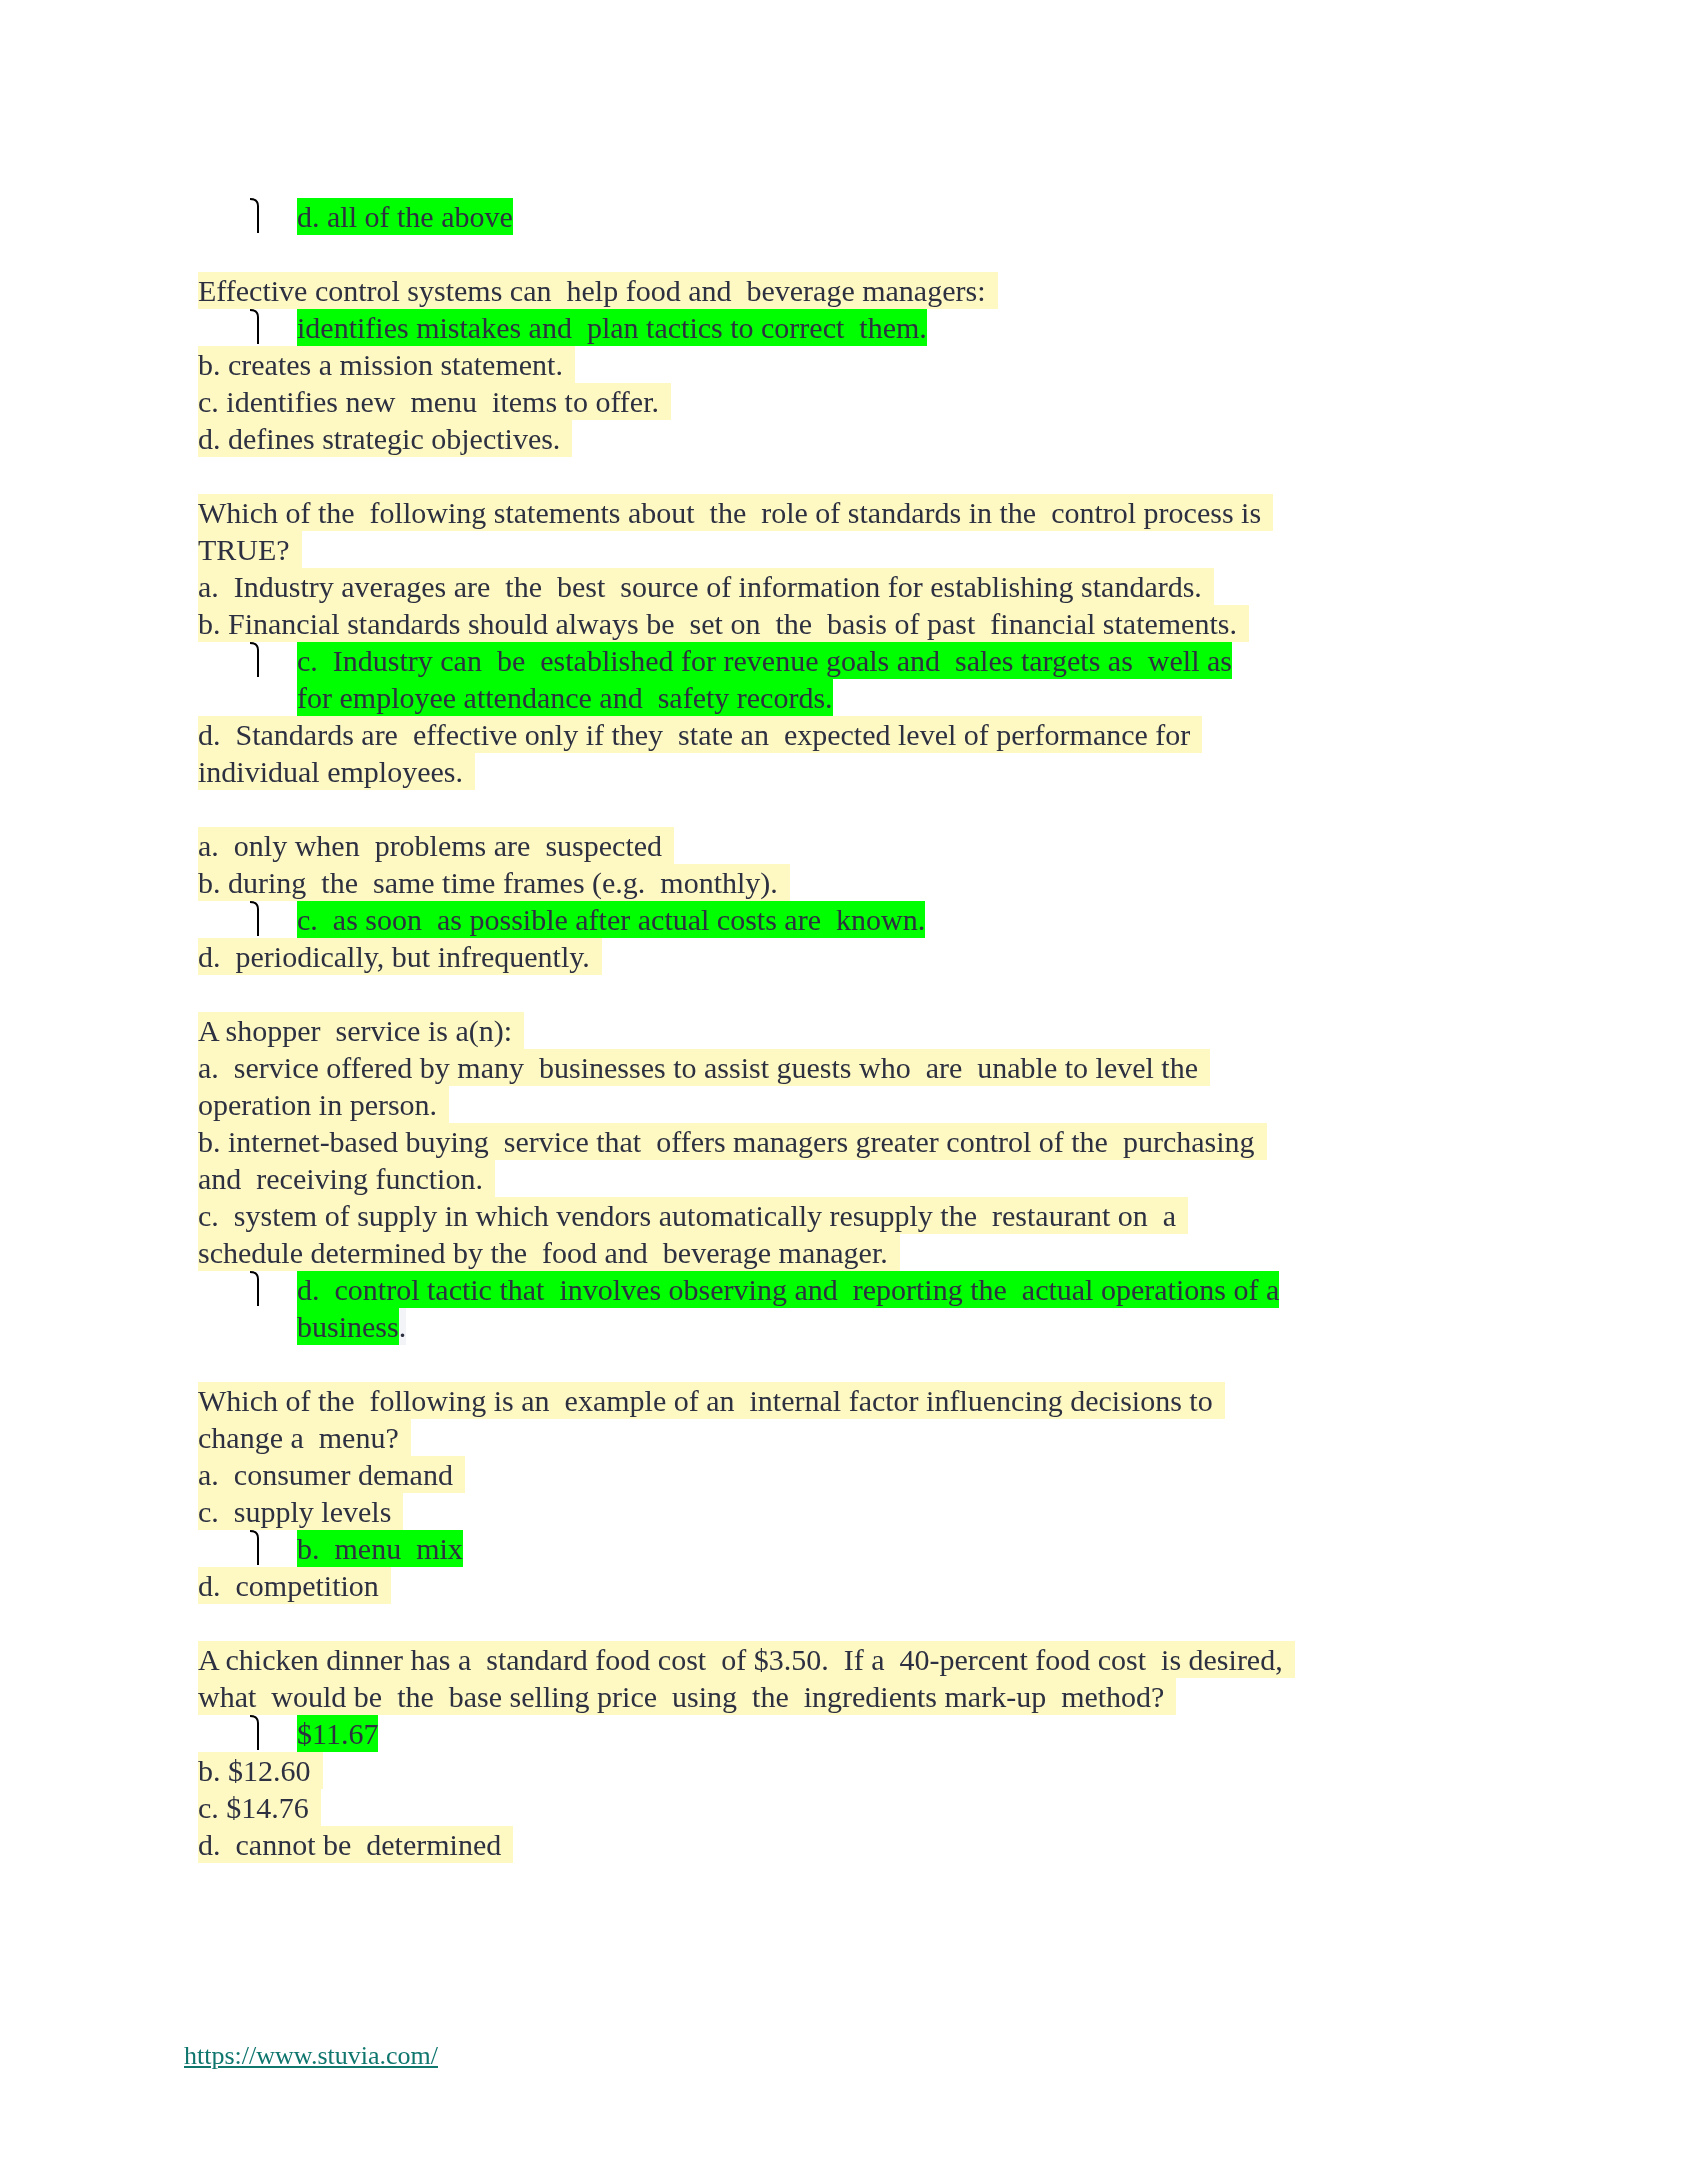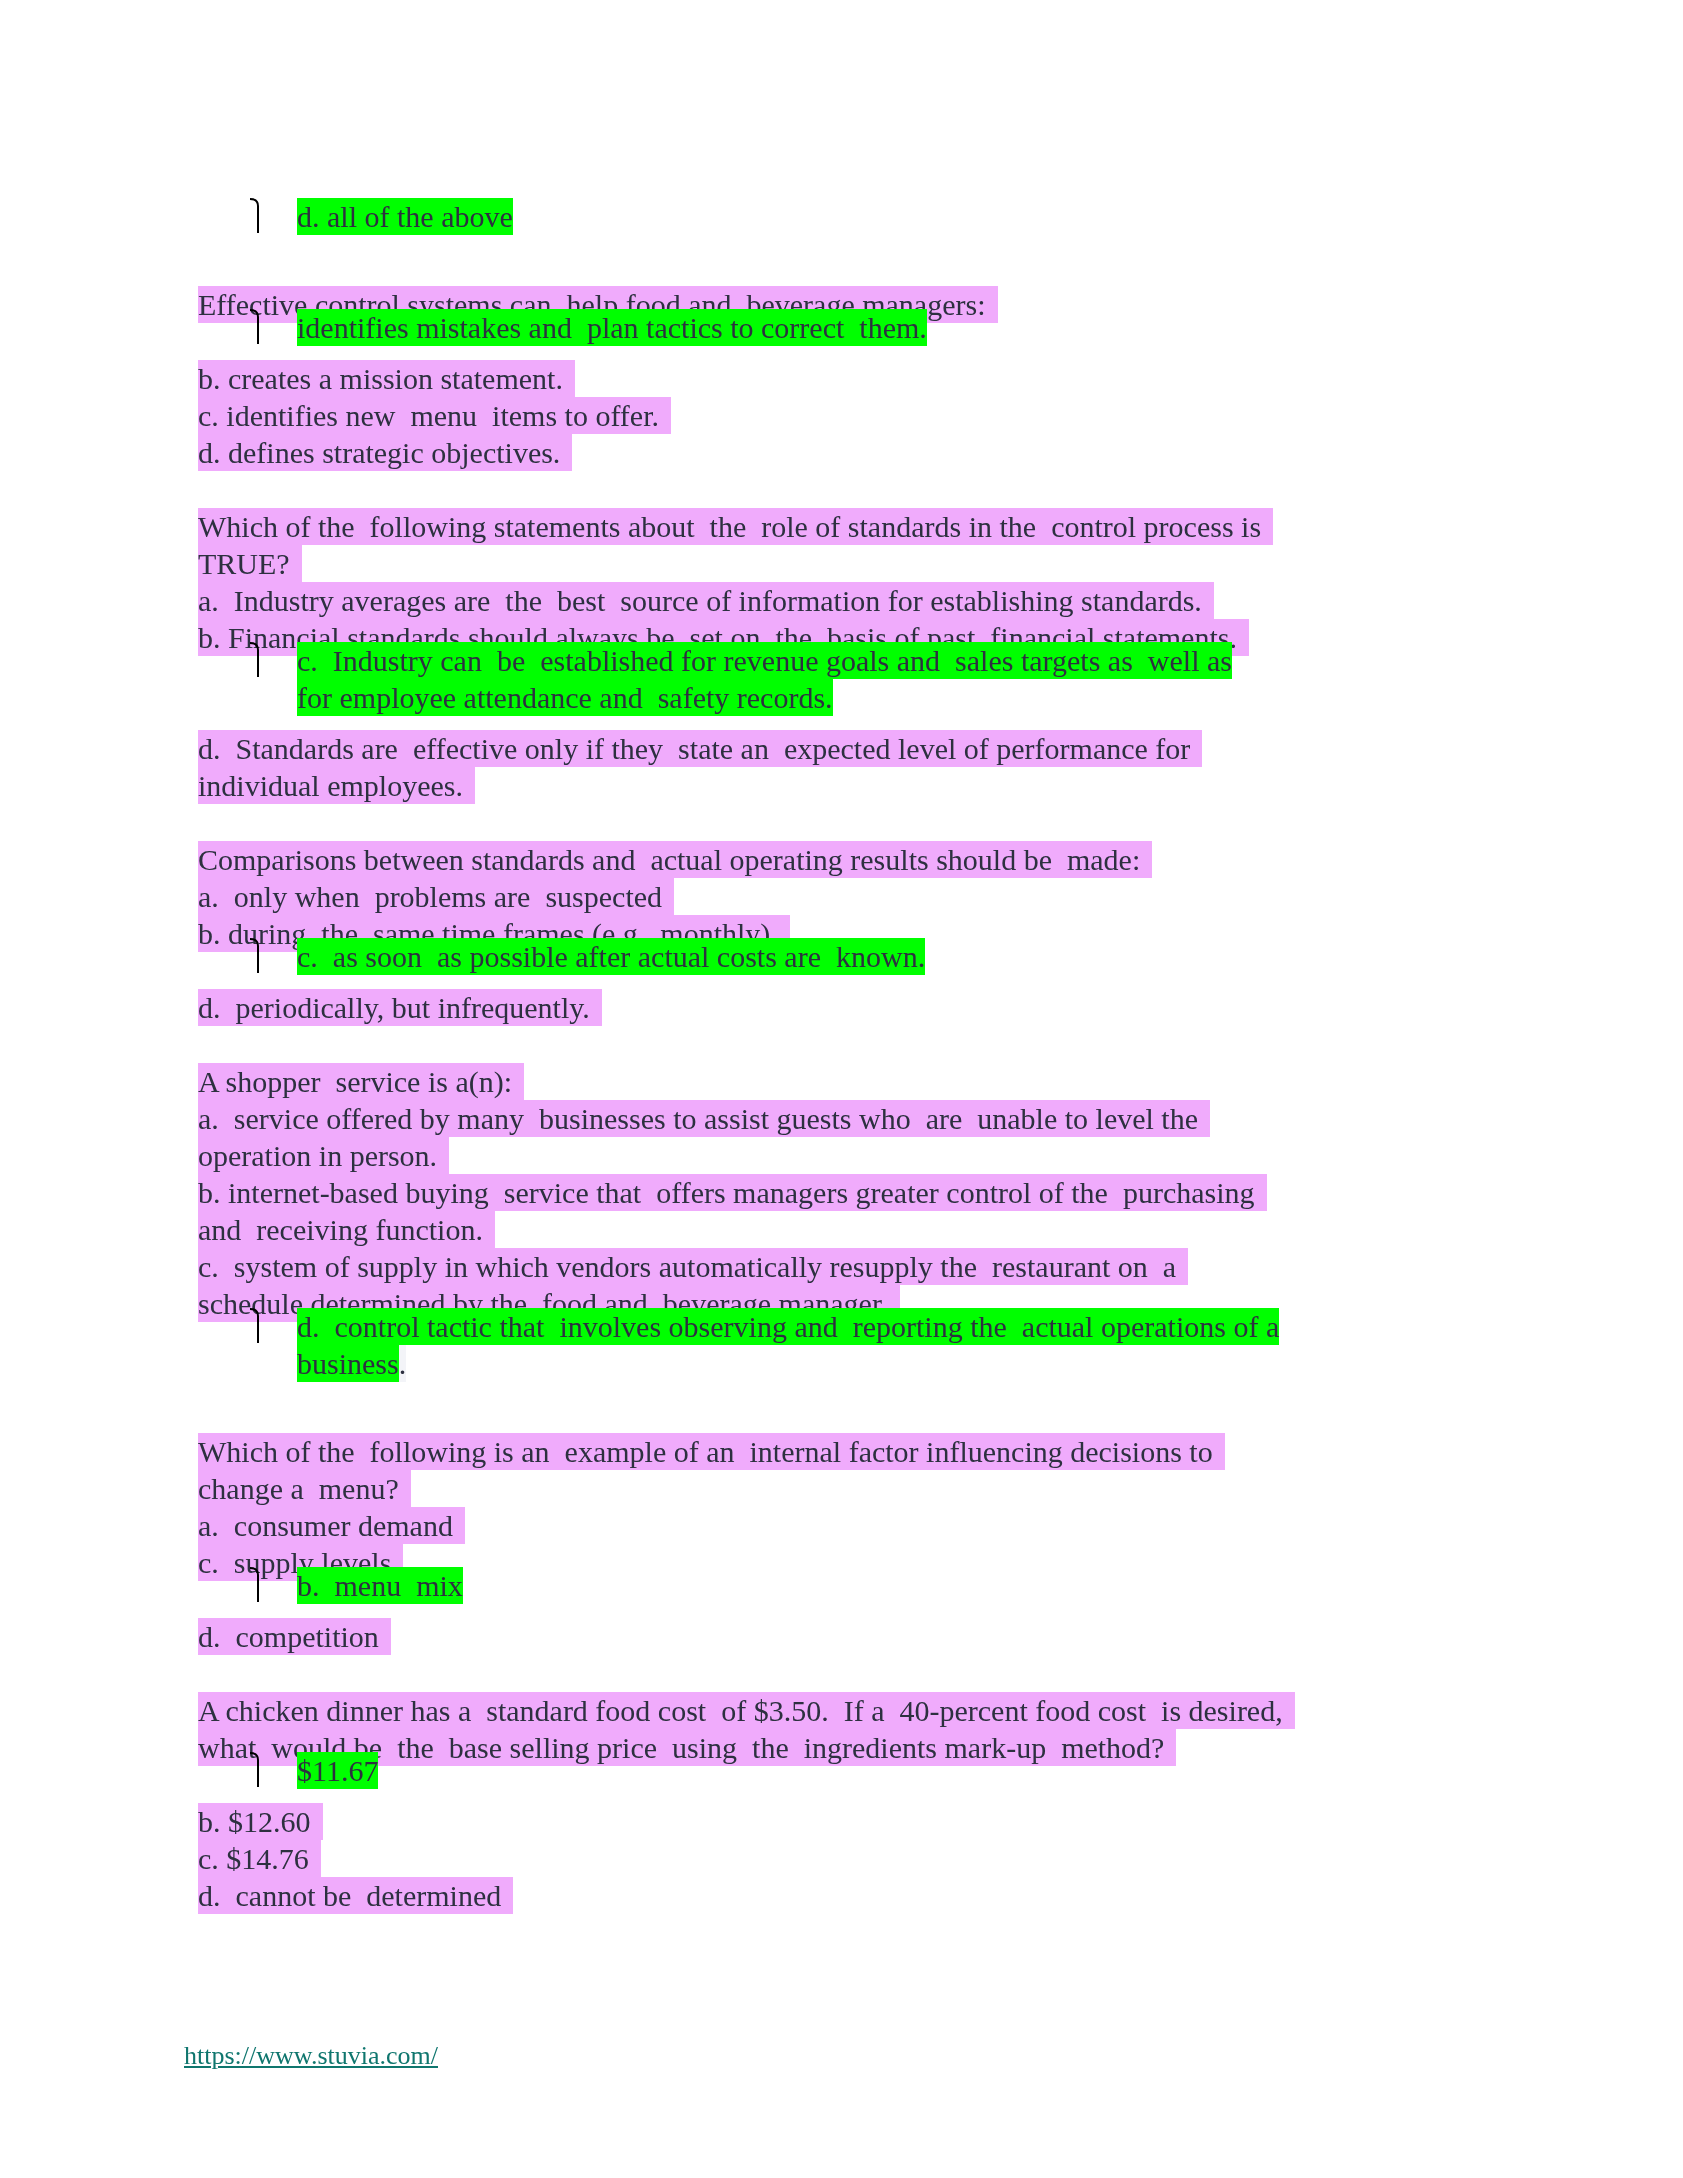--- a/index.html
+++ b/index.html
@@ -29,24 +29,23 @@
       white-space: pre;
     }
     .line.blank {
       height: 37px;
     }
     .band {
       position: absolute;
       left: 198px;
       top: 0;
       height: 37px;
-      background: #f0abfc;
+      background: #fef9c3;
       padding-right: 12px;
       white-space: pre;
-      margin-top: 14px;
     }
     .answer {
       position: absolute;
       left: 297px;
       top: 0;
       height: 37px;
       white-space: pre;
     }
     .answer .hl {
       background: #00ff00;
@@ -111,21 +110,20 @@
       </svg>
     <span class="answer"><span class="hl">c.  Industry can  be  established for revenue goals and  sales targets as  well as</span></span>
   </div>
   <div class="line">
     <span class="answer"><span class="hl">for employee attendance and  safety records.</span></span>
   </div>
   <div class="line"><span class="band">d.  Standards are  effective only if they  state an  expected level of performance for</span></div>
   <div class="line"><span class="band">individual employees.</span></div>
   <div class="line blank"></div>
 
-  <div class="line"><span class="band">Comparisons between standards and  actual operating results should be  made:</span></div>
   <div class="line"><span class="band">a.  only when  problems are  suspected</span></div>
   <div class="line"><span class="band">b. during  the  same time frames (e.g.  monthly).</span></div>
   <div class="line">
     <svg class="bracket" viewBox="0 0 14 36">
         <path d="M1 1 Q9 1 9 8 L9 35" fill="none" stroke="#000" stroke-width="2"></path>
       </svg>
     <span class="answer"><span class="hl">c.  as soon  as possible after actual costs are  known.</span></span>
   </div>
   <div class="line"><span class="band">d.  periodically, but infrequently.</span></div>
   <div class="line blank"></div>

